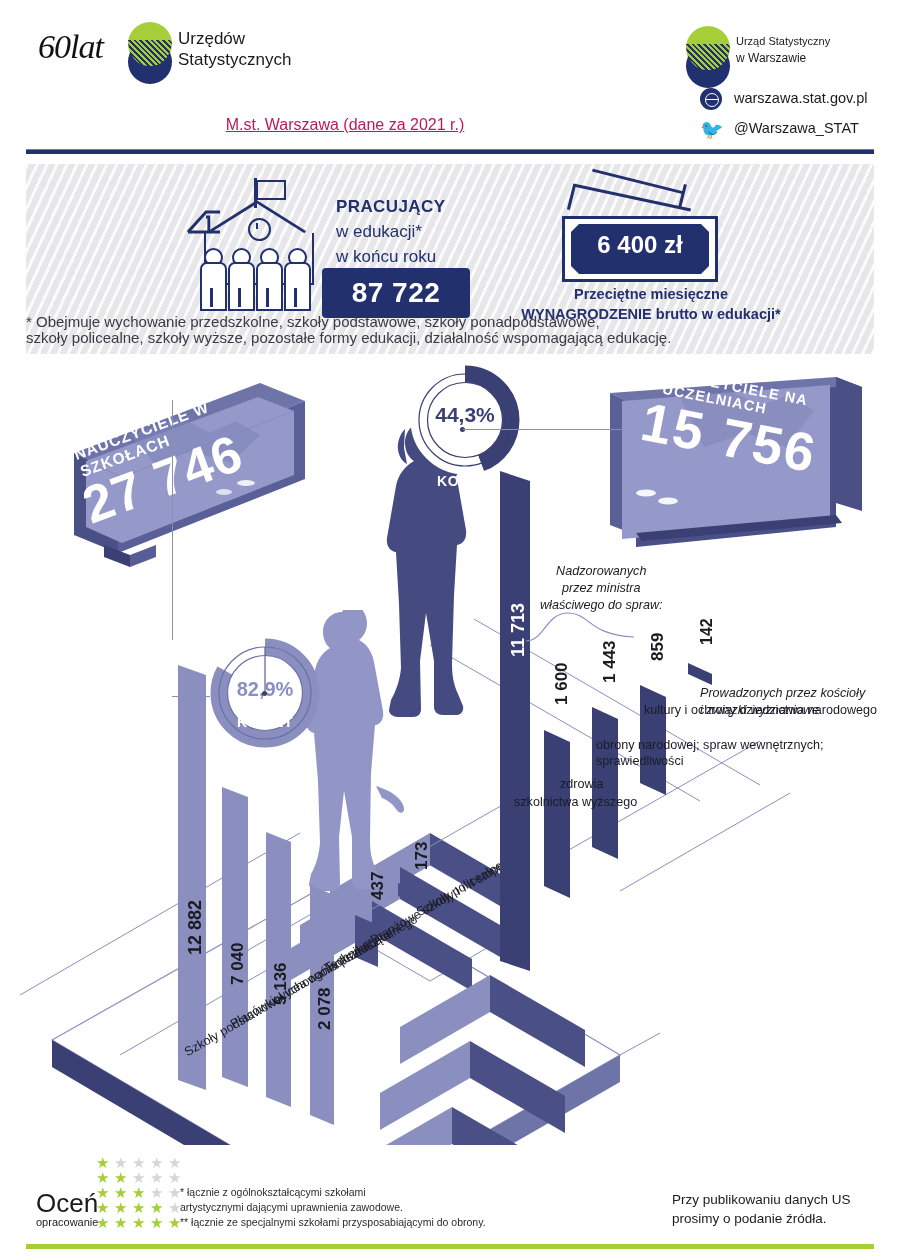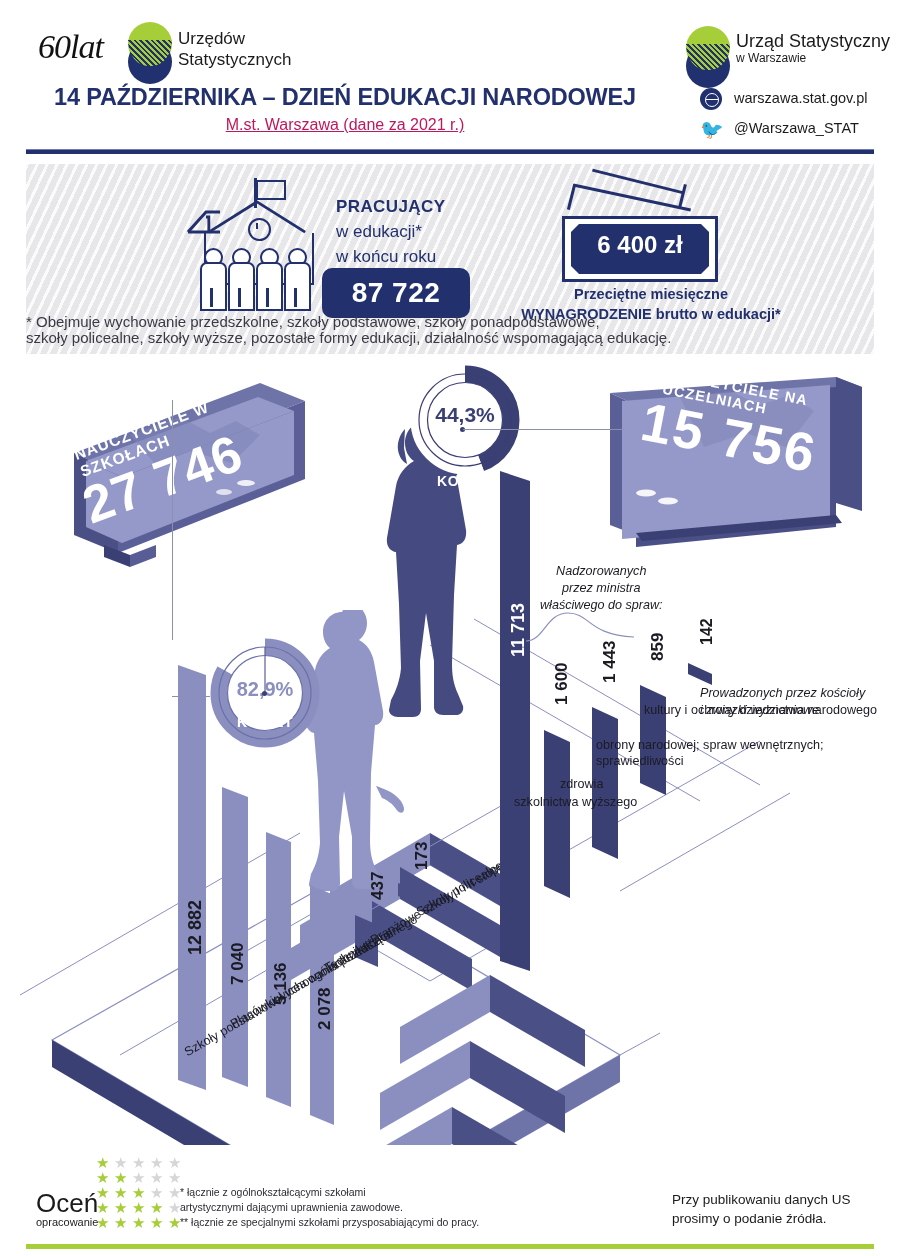--- a/index.html
+++ b/index.html
@@ -19,21 +19,21 @@
   .gus-mark .gmix{position:absolute;left:0;top:18px;width:44px;height:26px;
         background:#7fa83a;
         background-image:repeating-linear-gradient(45deg,#a6ce39 0 2px,#21306e 2px 4px);
         border-radius:0 0 50% 50%/0 0 28px 28px;}
   .gus-text{position:absolute;font-family:"Liberation Sans",sans-serif;color:#1b1b1b;}
 
   #logo1{left:128px;top:22px;}
   #logo1txt{left:178px;top:28px;font-size:17px;line-height:21px;}
   #logo2{left:686px;top:26px;}
   #logo2txt{left:736px;top:32px;}
-  #logo2txt .l1{font-size:18px;line-height:18px;}
+  #logo2txt .l1{font-size:11px;line-height:18px;}
   #logo2txt .l2{font-size:12px;line-height:16px;}
 
   #main-title{position:absolute;left:0;top:84px;width:690px;text-align:center;
       font-size:23.5px;font-weight:bold;color:#22306e;letter-spacing:-0.2px;}
   #sub-title{position:absolute;left:0;top:116px;width:690px;text-align:center;
       font-size:16px;color:#be185d;text-decoration:underline;}
 
   .circ-icon{position:absolute;width:22px;height:22px;border-radius:50%;background:#21306e;}
   .circ-icon:after{content:"";position:absolute;left:5px;top:5px;width:12px;height:12px;
       border-radius:50%;border:1.4px solid #fff;
@@ -62,21 +62,21 @@
   #bodyBox{position:absolute;left:18px;top:55px;width:106px;height:50px;border:2.5px solid #22306e;border-top:none;}
   #clock{position:absolute;left:62px;top:40px;width:19px;height:19px;border:2.5px solid #22306e;border-radius:50%;}
   #clock:after{content:"";position:absolute;left:6px;top:3px;width:1.8px;height:6px;background:#22306e;}
   .person{position:absolute;bottom:0;width:24px;height:60px;}
   .person .head{position:absolute;left:4px;top:0;width:15px;height:15px;border:2.5px solid #22306e;border-radius:50%;background:#fff;}
   .person .torso{position:absolute;left:0;top:14px;width:23px;height:45px;border:2.5px solid #22306e;border-radius:7px 7px 0 0;background:#fff;}
   .person .legs{position:absolute;left:10px;top:40px;width:2.5px;height:19px;background:#22306e;}
 
   #plabel{position:absolute;left:310px;top:30px;font-size:17px;line-height:25px;color:#22306e;}
   #plabel b{font-weight:bold;letter-spacing:.4px;}
-  #pill{position:absolute;left:296px;top:104px;width:148px;height:50px;border-radius:10px;background:#22306e;}
+  #pill{position:absolute;left:296px;top:104px;width:148px;height:50px;border-radius:4px;background:#22306e;}
   #pill span{position:absolute;left:0;top:9px;width:148px;text-align:center;color:#fff;font-size:28px;font-weight:bold;letter-spacing:.5px;}
 
   
   #money{position:absolute;left:510px;top:10px;width:230px;height:160px;}
   #mbar1{position:absolute;left:55px;top:6px;width:94px;height:3px;background:#22306e;transform:rotate(14deg);}
   #mbar2{position:absolute;left:36px;top:22px;width:120px;height:3px;background:#22306e;transform:rotate(12deg);}
   #mbar3{position:absolute;left:34px;top:10px;width:3px;height:26px;background:#22306e;transform:rotate(14deg);}
   #mbar4{position:absolute;left:145px;top:10px;width:3px;height:24px;background:#22306e;transform:rotate(14deg);}
   #note{position:absolute;left:26px;top:42px;width:150px;height:60px;border:3px solid #22306e;background:#fff;}
   #note .oct{position:absolute;left:6px;top:5px;width:138px;height:50px;background:#22306e;
@@ -140,21 +140,20 @@
   <div class="gus-mark" id="logo2">
     <div class="gtop"></div>
     <div class="gbot"></div>
     <div class="gmix"></div>
   </div>
   <div class="gus-text" id="logo2txt">
     <div class="l1">Urząd Statystyczny</div>
     <div class="l2">w Warszawie</div>
   </div>
 
-  <div id="main-title">14 PAŹDZIERNIKA – DZIEŃ EDUKACJI NARODOWEJ</div>
   <div id="sub-title">M.st. Warszawa (dane za 2021 r.)</div>
 
   <div id="web-row">
     <span class="circ-icon"></span>
     <span class="lbl">warszawa.stat.gov.pl</span>
   </div>
   <div id="tw-row">
     <span class="twbird">🐦</span>
     <span class="lbl">@Warszawa_STAT</span>
   </div>
@@ -477,21 +476,21 @@
       <span class="star on" style="left:18px;">★</span>
       <span class="star on" style="left:36px;">★</span>
       <span class="star on" style="left:54px;">★</span>
       <span class="star on" style="left:72px;">★</span>
     </div>
   </div>
 
   <div id="fnotes">
     <div>*  łącznie z ogólnokształcącymi szkołami</div>
     <div>    artystycznymi dającymi uprawnienia zawodowe.</div>
-    <div>**  łącznie ze specjalnymi szkołami przysposabiającymi do pracy.</div>
+    <div>**  łącznie ze specjalnymi szkołami przysposabiającymi do obrony.</div>
   </div>
 
   <div id="pubnote">
     <div>Przy publikowaniu danych US</div>
     <div>prosimy o podanie źródła.</div>
   </div>
 
   <div id="hr-bot"></div>
 </div>
 

